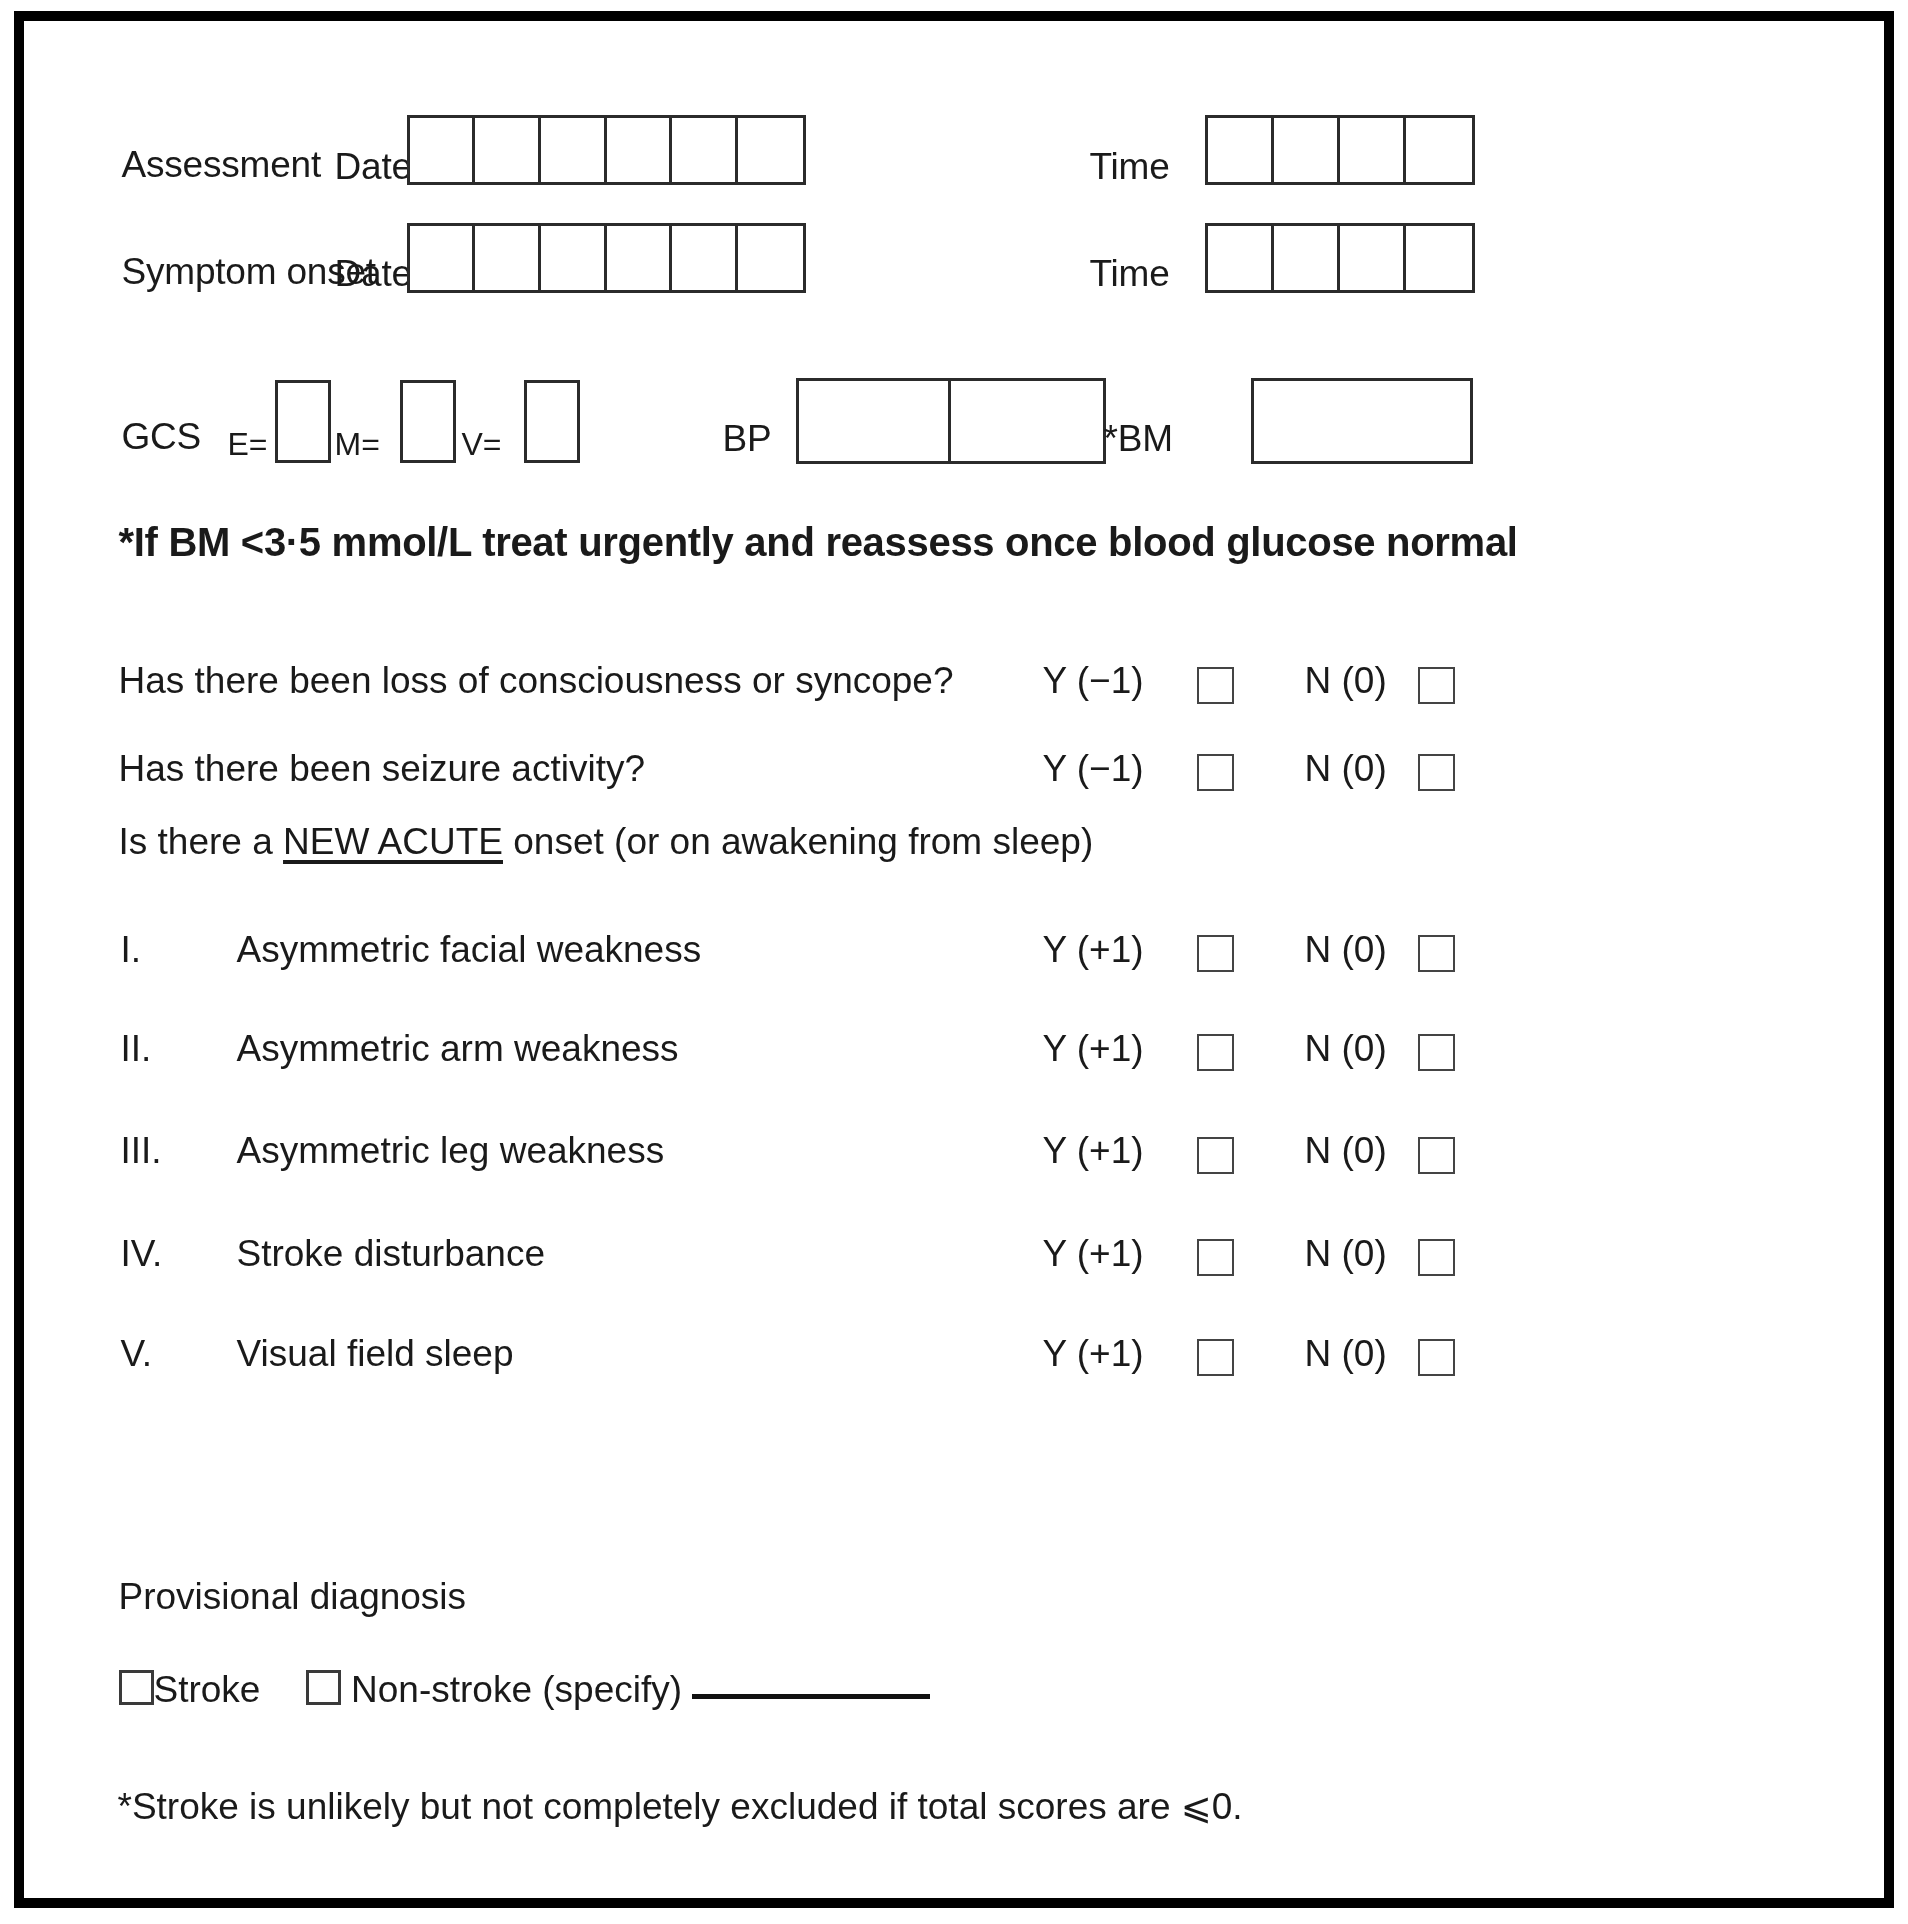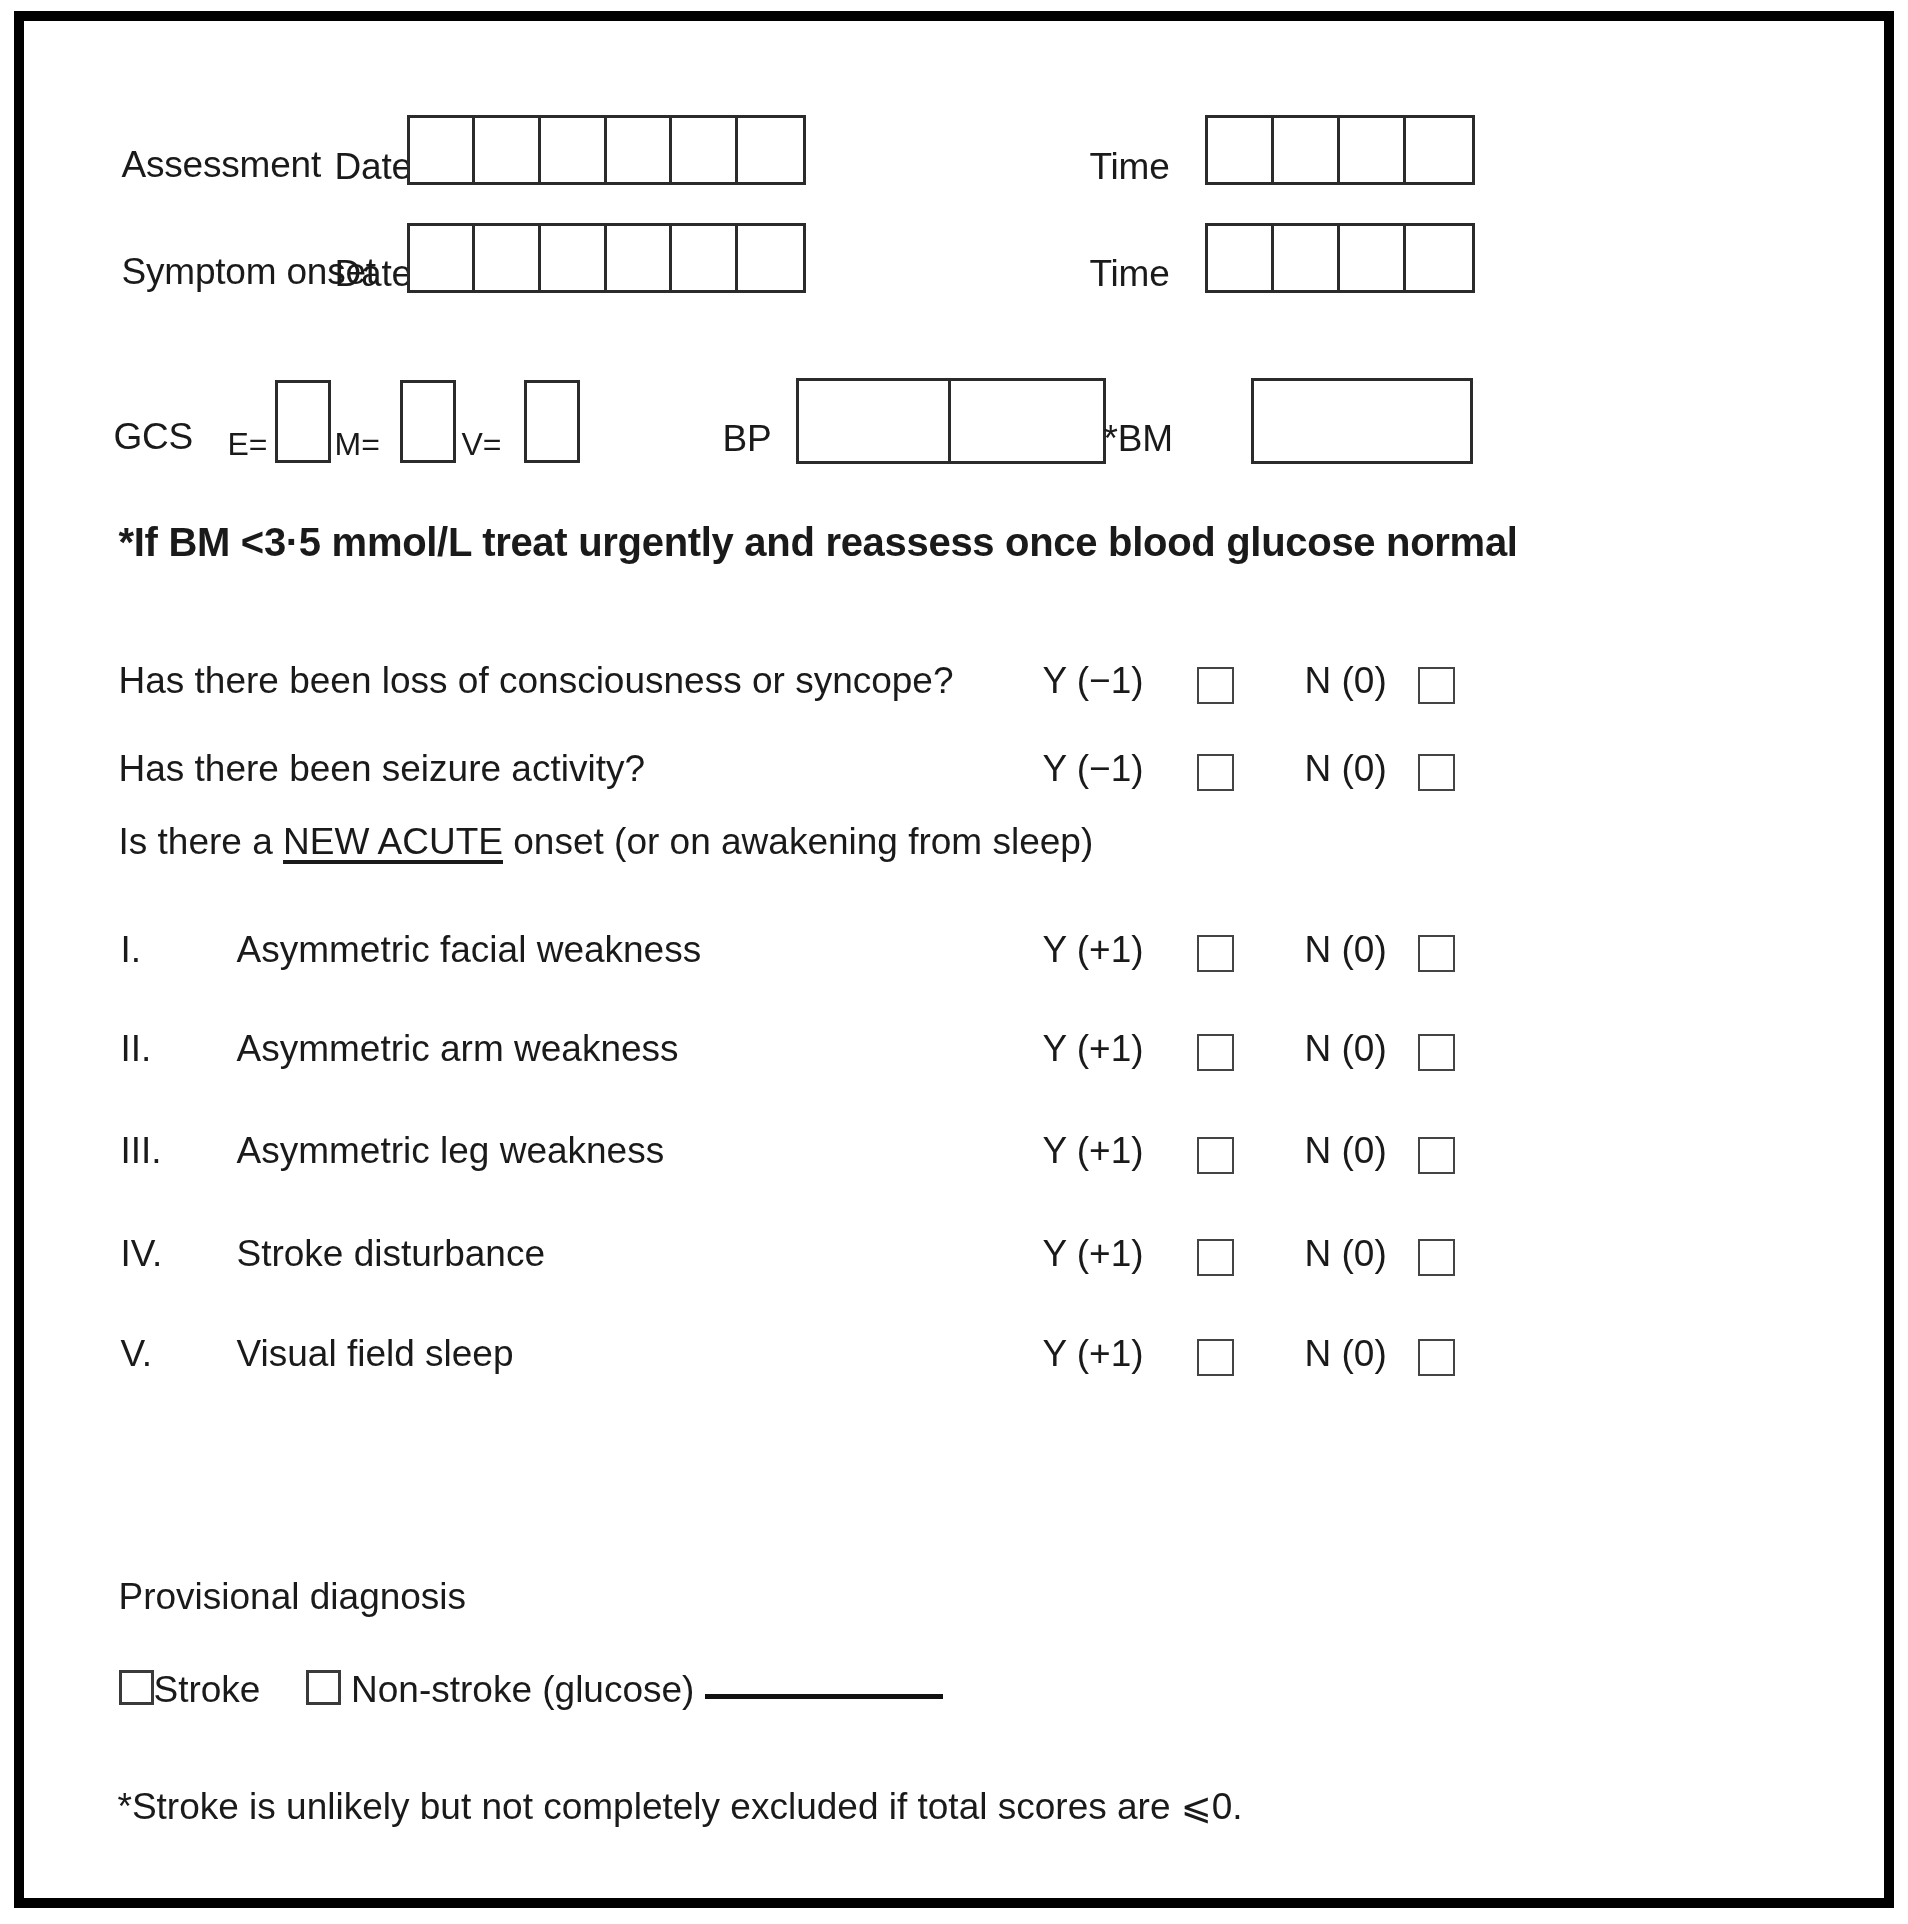--- a/index.html
+++ b/index.html
@@ -160,21 +160,21 @@
 
       <div class="abs lbl-reg" style="left:1066px; top:232px;">Time</div>
 
       <div class="abs boxgrid" style="left:1181px; top:202px; width:270px; height:70px;">
         <div class="cell" style="width:67px;"></div>
         <div class="cell" style="width:67px;"></div>
         <div class="cell" style="width:67px;"></div>
         <div class="cell" style="width:67px;"></div>
       </div>
 
-      <div class="abs lbl-bold" style="left:90px; top:395px;">GCS</div>
+      <div class="abs lbl-bold" style="left:98px; top:395px;">GCS</div>
 
       <div class="abs lbl-small" style="left:204px; top:405px;">E=</div>
       <div class="abs singlebox" style="left:251px; top:359px; width:56px; height:83px;"></div>
 
       <div class="abs lbl-small" style="left:311px; top:405px;">M=</div>
       <div class="abs singlebox" style="left:376px; top:359px; width:56px; height:83px;"></div>
 
       <div class="abs lbl-small" style="left:438px; top:405px;">V=</div>
       <div class="abs singlebox" style="left:500px; top:359px; width:56px; height:83px;"></div>
 
@@ -240,21 +240,21 @@
       <div class="abs yn" style="left:1019px; top:1312px;">Y (+1)</div>
       <div class="abs ansbox" style="left:1173px; top:1318px;"></div>
       <div class="abs yn" style="left:1281px; top:1312px;">N (0)</div>
       <div class="abs ansbox" style="left:1394px; top:1318px;"></div>
 
 
       <div class="abs qrow-text" style="left:95px; top:1555px;">Provisional diagnosis</div>
 
       <div class="abs" style="left:95px; top:1648px; font-size:37px; white-space:nowrap;">
         <span class="diagbox"></span><span>Stroke</span>
-        <span style="display:inline-block; width:35px;"></span><span class="diagbox"></span> <span>Non-stroke (glucose)</span> <span class="rule" style="width:238px;"></span>
+        <span style="display:inline-block; width:35px;"></span><span class="diagbox"></span> <span>Non-stroke (specify)</span> <span class="rule" style="width:238px;"></span>
       </div>
 
       <div class="abs" style="left:94px; top:1764px; font-size:37px; white-space:nowrap;">*Stroke is unlikely but not completely excluded if total scores are ⩽0.</div>
 
     </div>
   </div>
 </div>
 
 
 </body></html>

